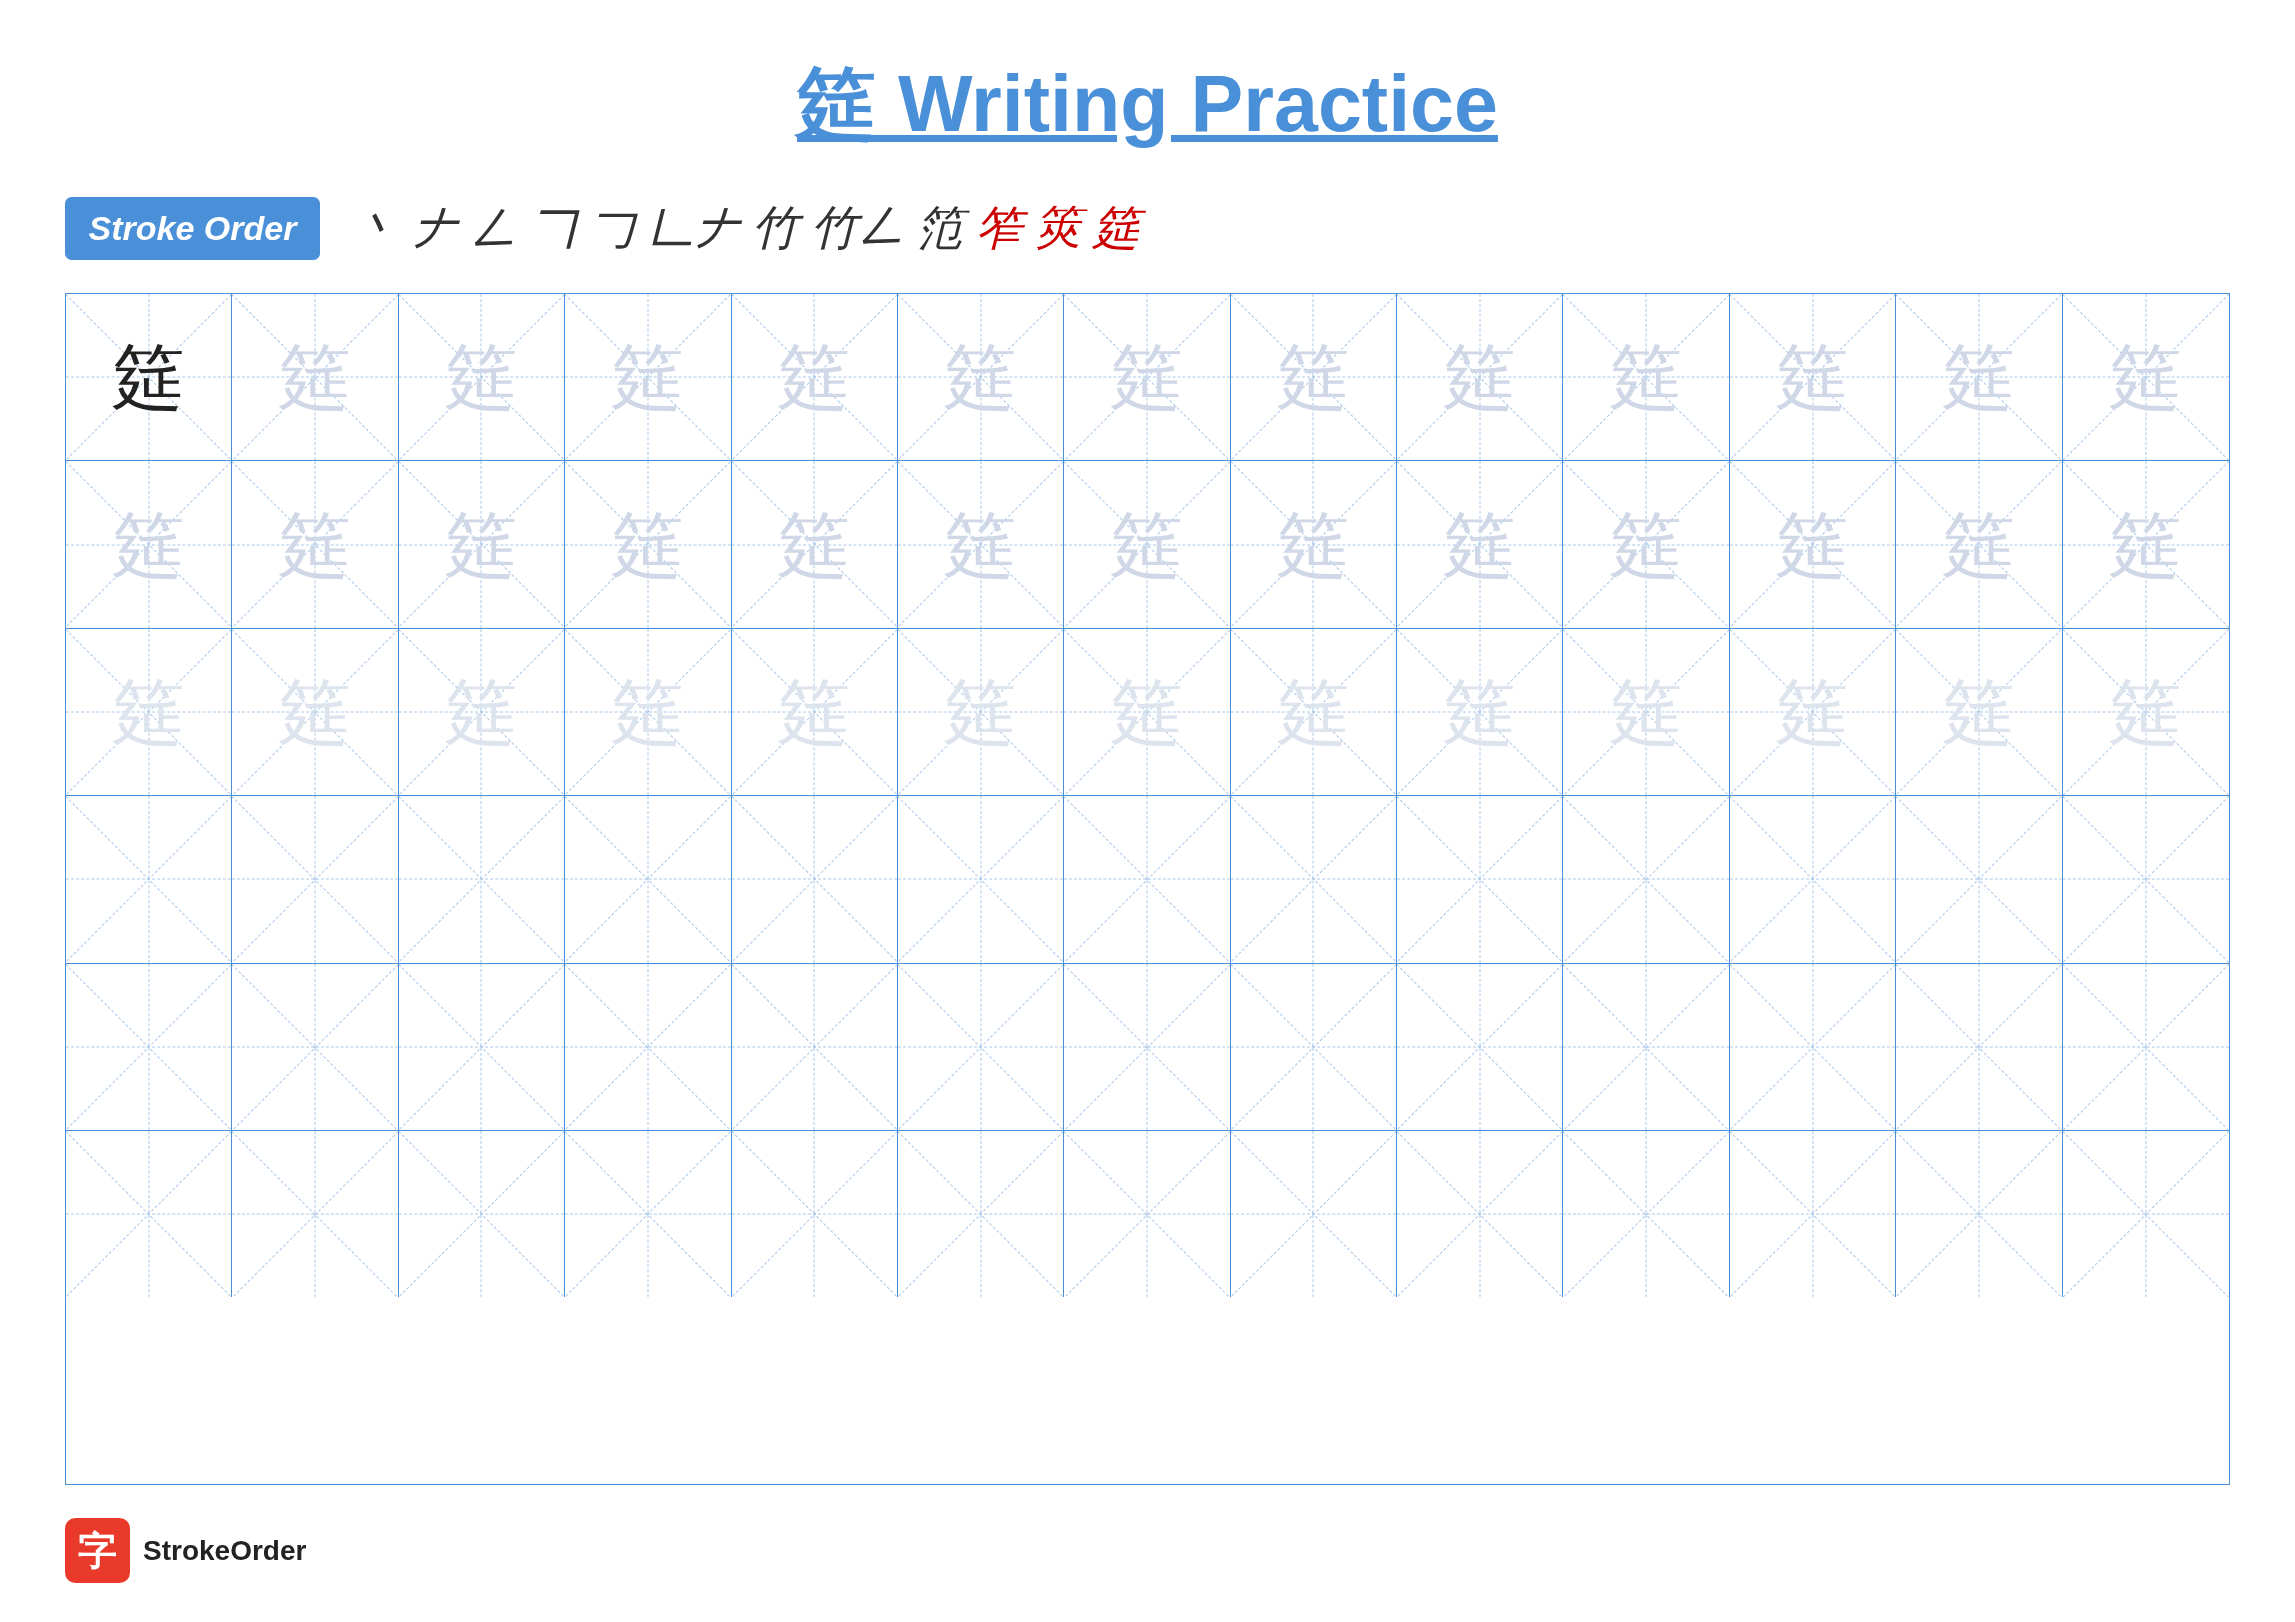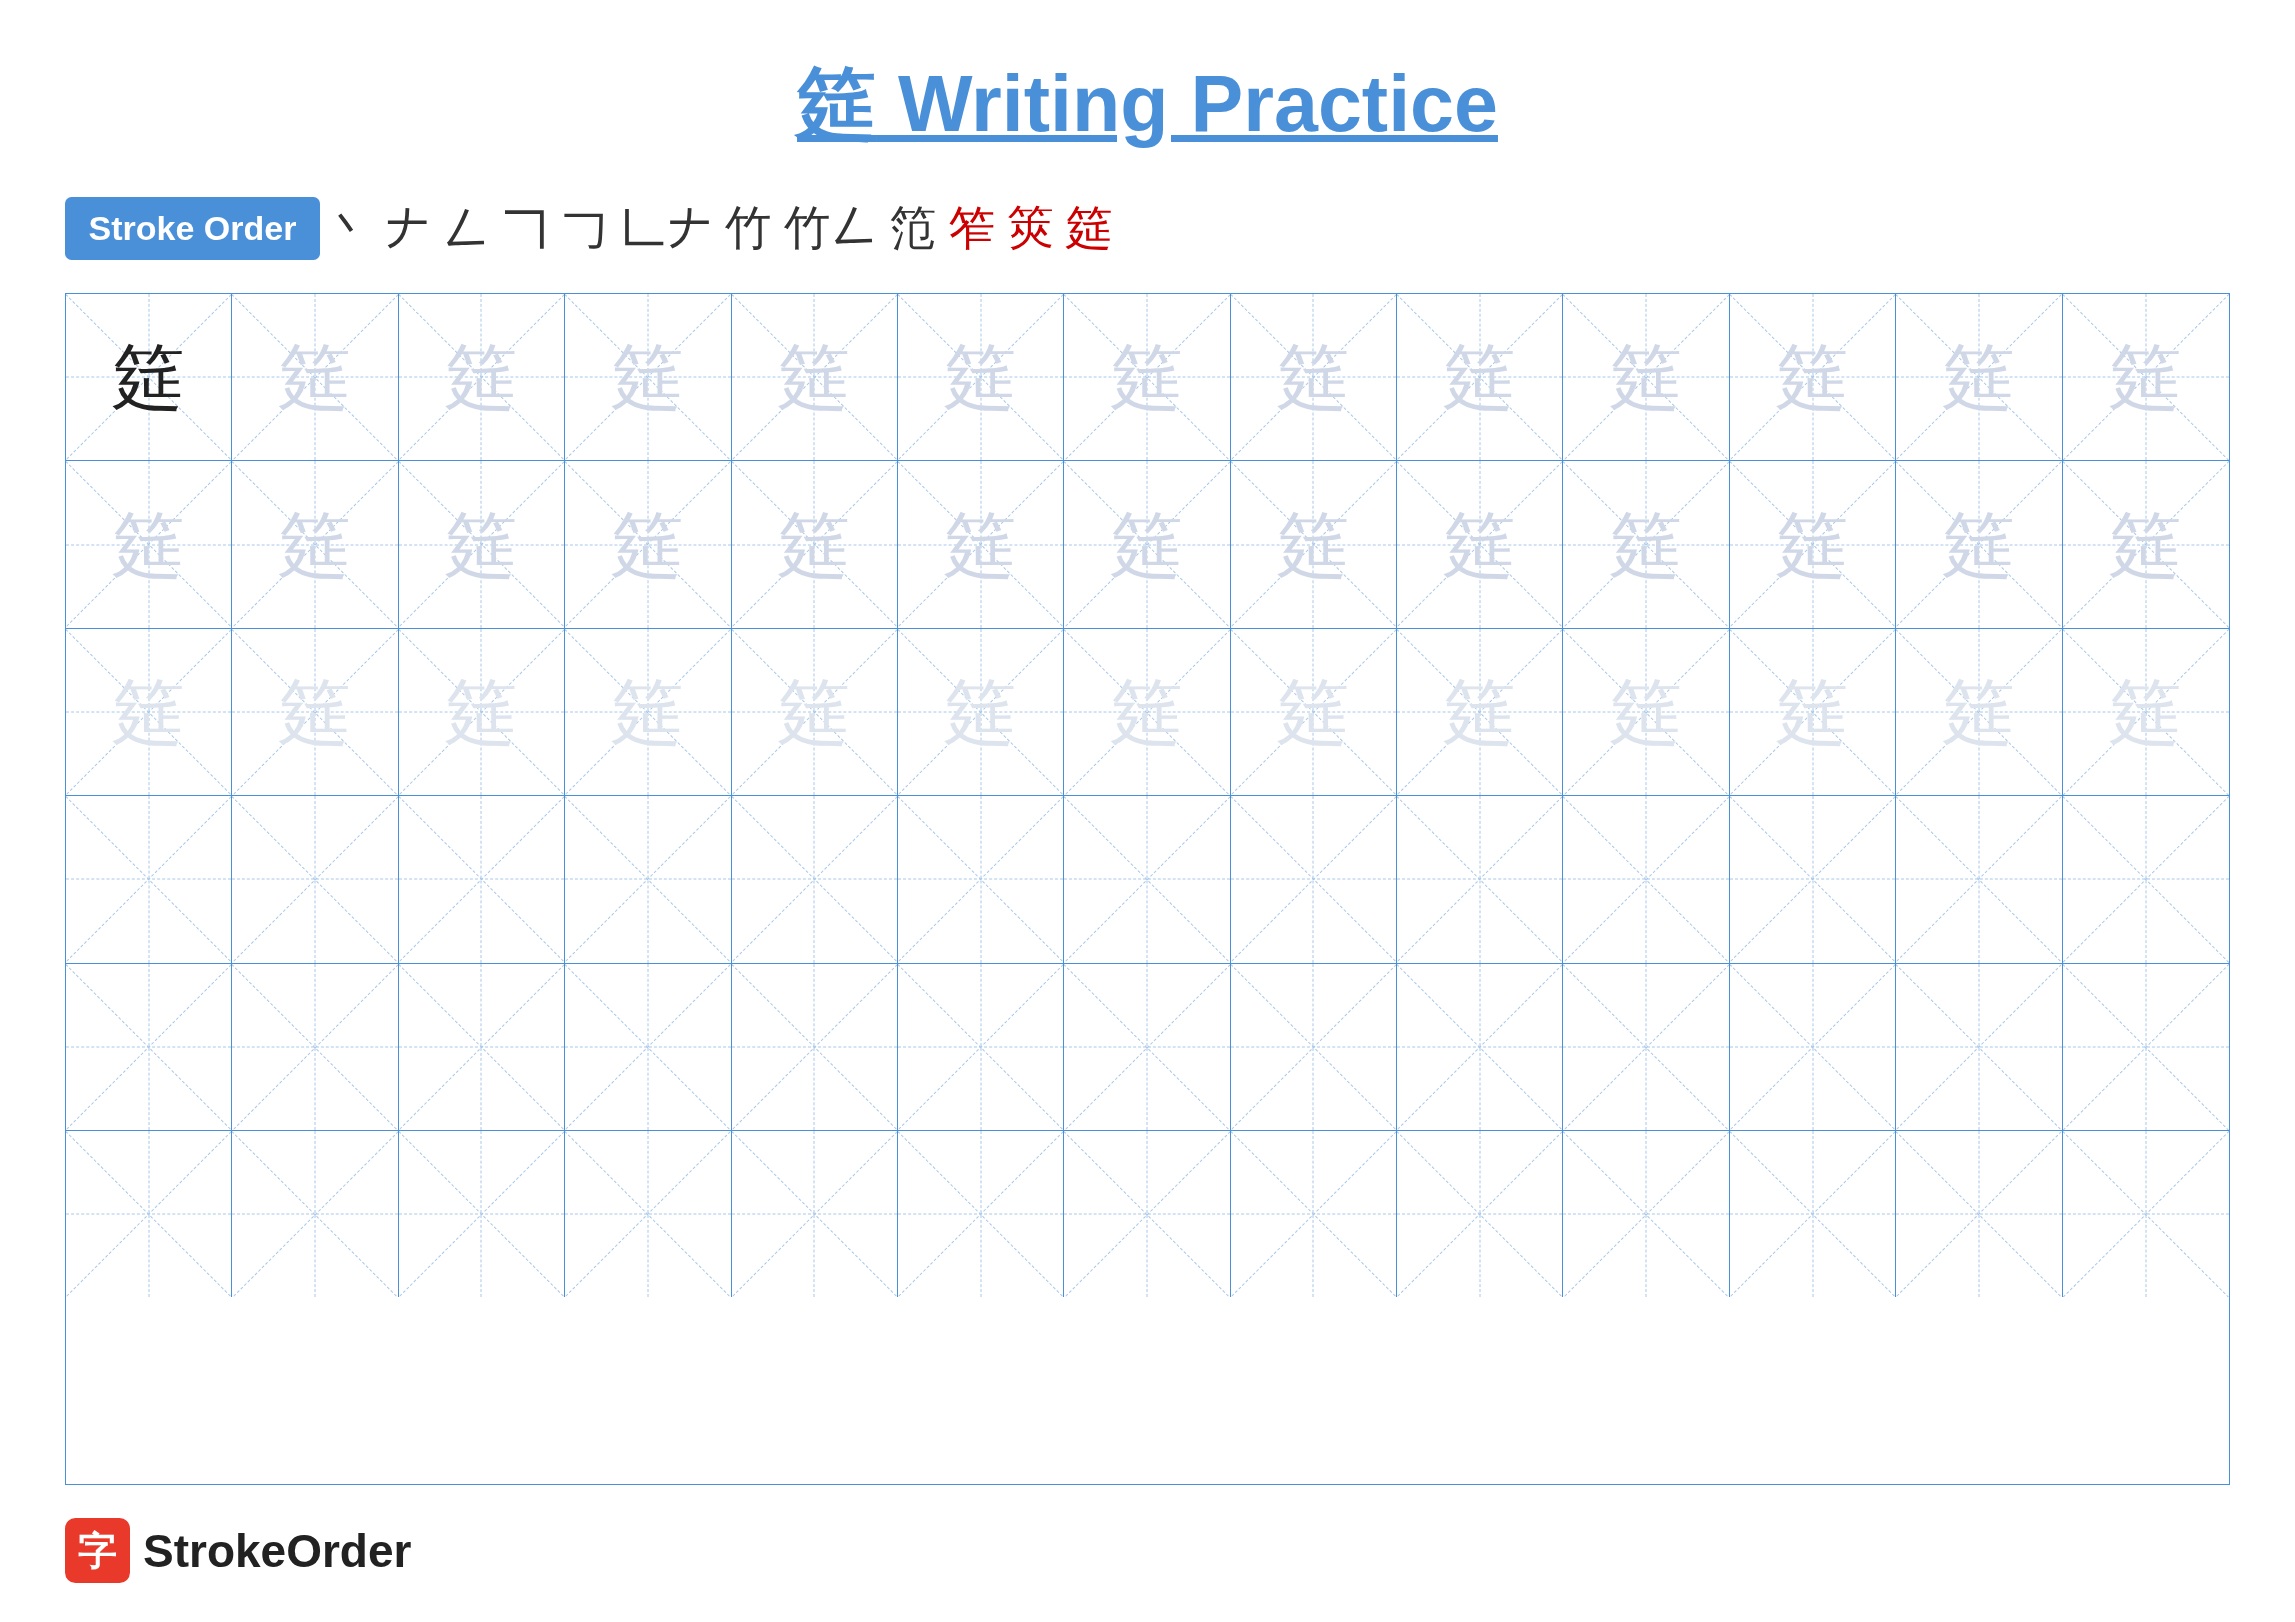--- a/index.html
+++ b/index.html
@@ -29,21 +29,22 @@
       margin-bottom: 39px;
       text-align: center;
       text-decoration: underline;
     }
 
     .stroke-order-row {
       display: flex;
       align-items: center;
       width: 100%;
       margin-bottom: 33px;
-      gap: 5px;
+      gap: 32px;
+      font-style: italic;
     }
 
     .stroke-order-badge {
       background: #4a90d9;
       color: #fff;
       font-size: 34px;
       font-weight: bold;
       padding: 11.8px 23.6px;
       border-radius: 6.5px;
       white-space: nowrap;
@@ -167,21 +168,21 @@
       border-radius: 10.5px;
       display: flex;
       align-items: center;
       justify-content: center;
       color: white;
       font-size: 39px;
       font-weight: bold;
     }
 
     .footer-logo-text {
-      font-size: 46px;
+      font-size: 28px;
       font-weight: bold;
       color: #222;
     }
 
     
     .grid-cell .diag {
       position: absolute;
       top: 0; left: 0; right: 0; bottom: 0;
       z-index: 0;
     }

